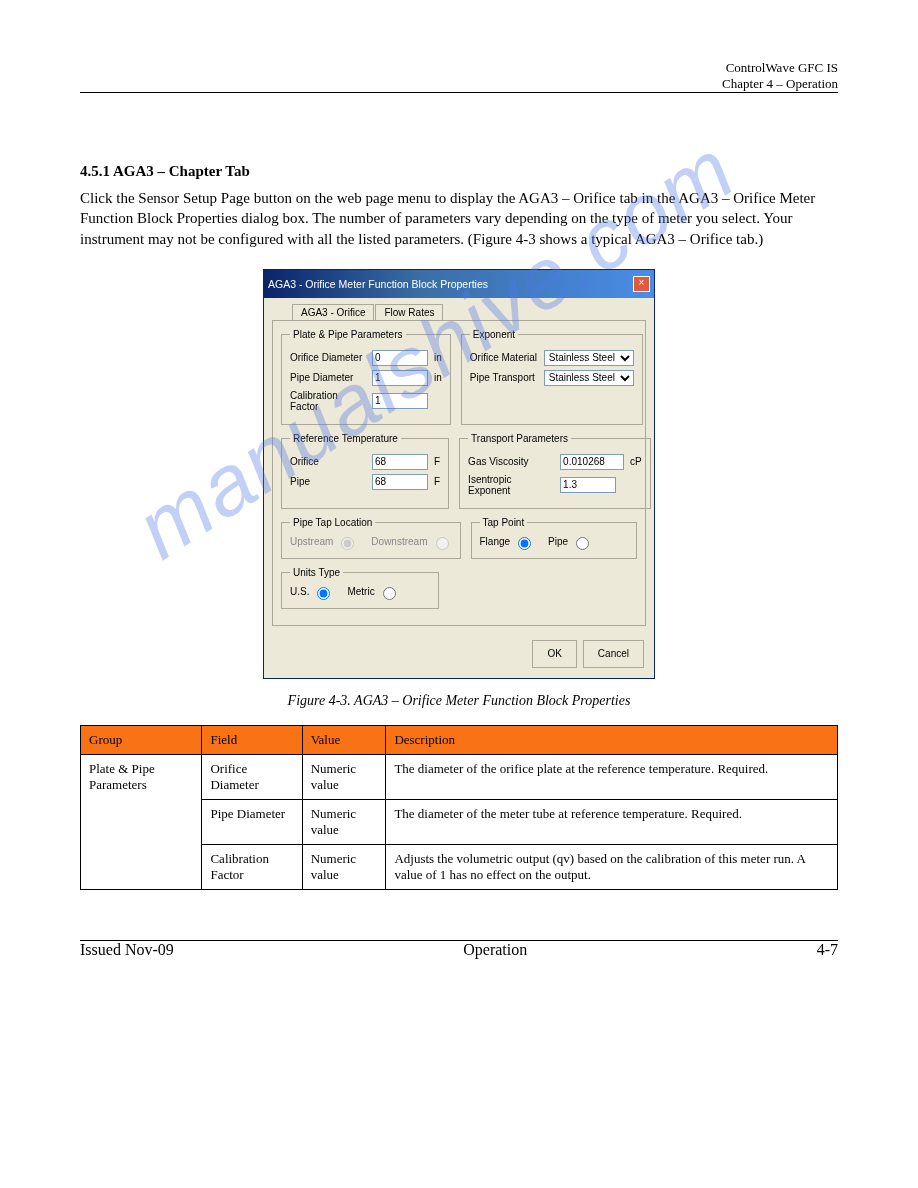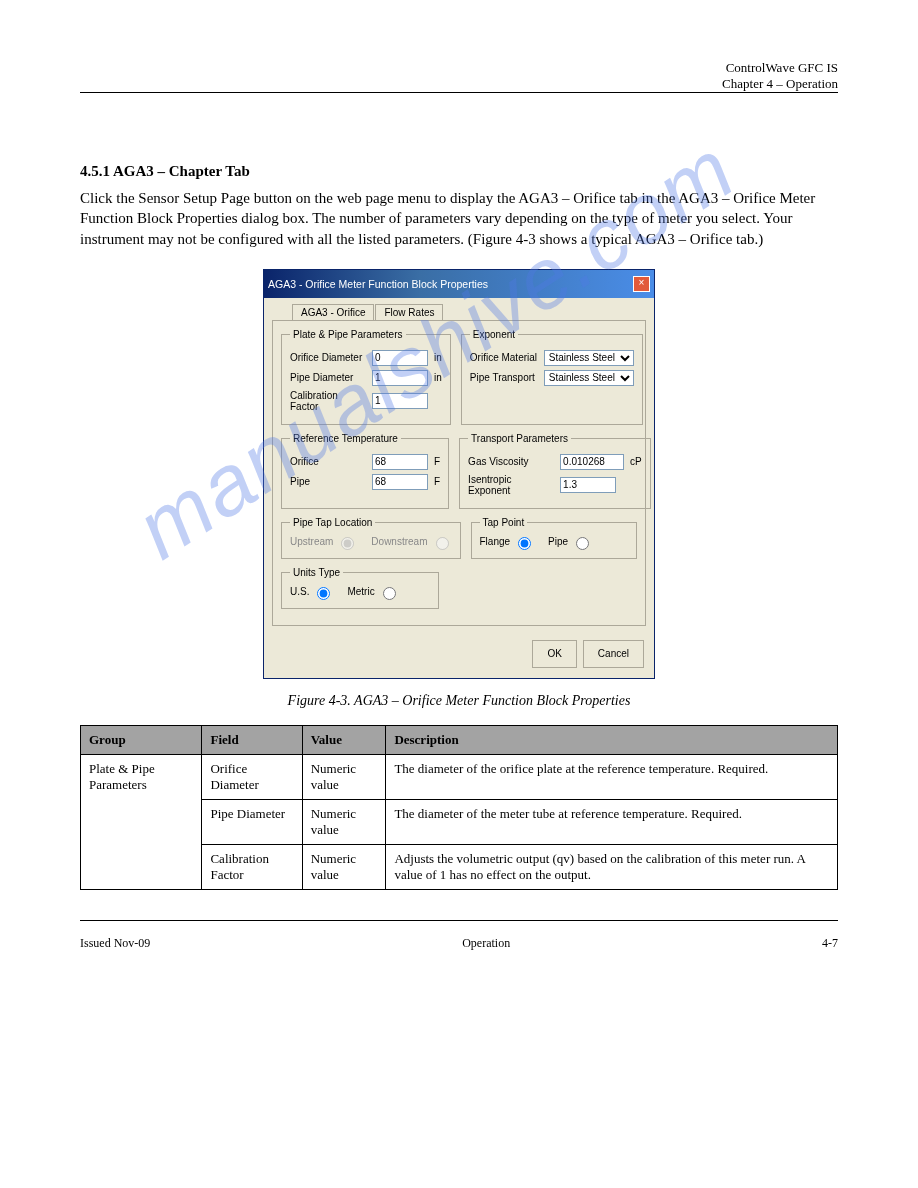--- a/index.html
+++ b/index.html
@@ -151,30 +151,30 @@
     font-size: 13px;
     margin-top: 16px;
   }
   table.doc-table th, table.doc-table td {
     border: 1px solid #000;
     padding: 6px 8px;
     text-align: left;
     vertical-align: top;
   }
   table.doc-table th {
-    font-weight: bold;
-    background: #a3a3a3;
+    font-weight: normal;
+    background: #f97316;
   }
   .footer-area {
     border-top: 1.5px solid #000;
-    margin-top: 30px;
-    padding-top: 15px;
+    margin-top: 50px;
+    padding-top: 0;
     display: flex;
     justify-content: space-between;
-    font-size: 12px;
+    font-size: 16px;
   }
   
   .watermark {
     position: absolute;
     top: 300px;
     left: 90px;
     font-size: 85px;
     color: rgba(80, 120, 230, 0.35);
     font-family: Arial, sans-serif;
     transform: rotate(-33deg);

